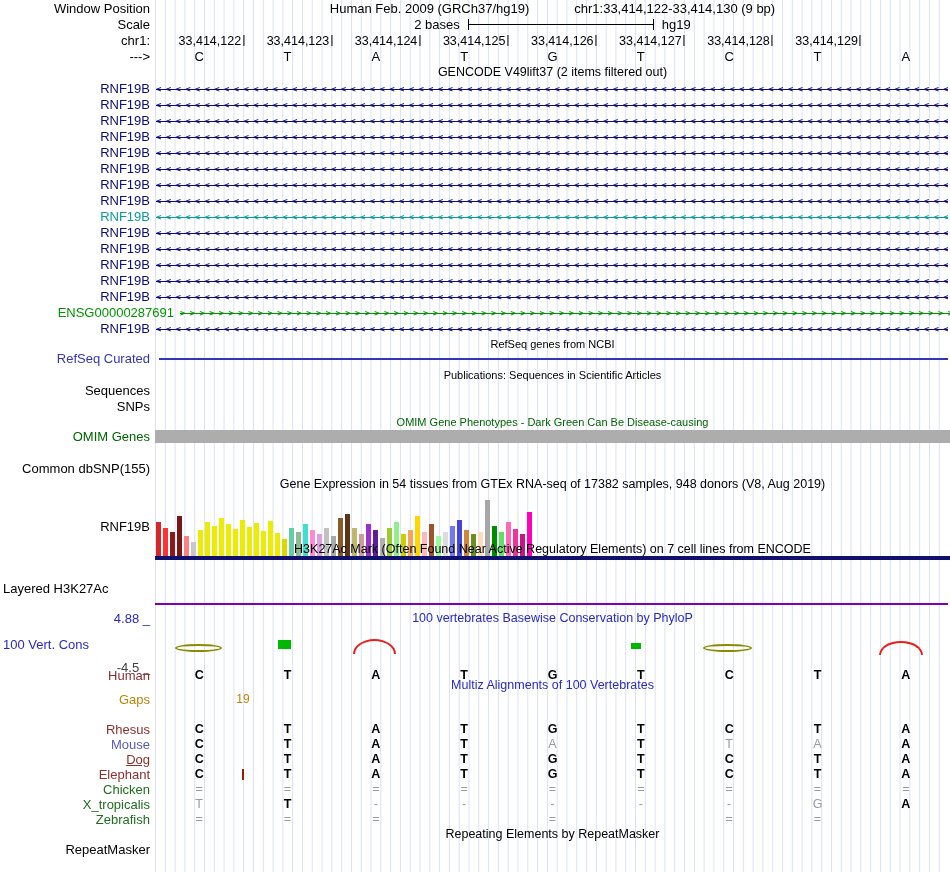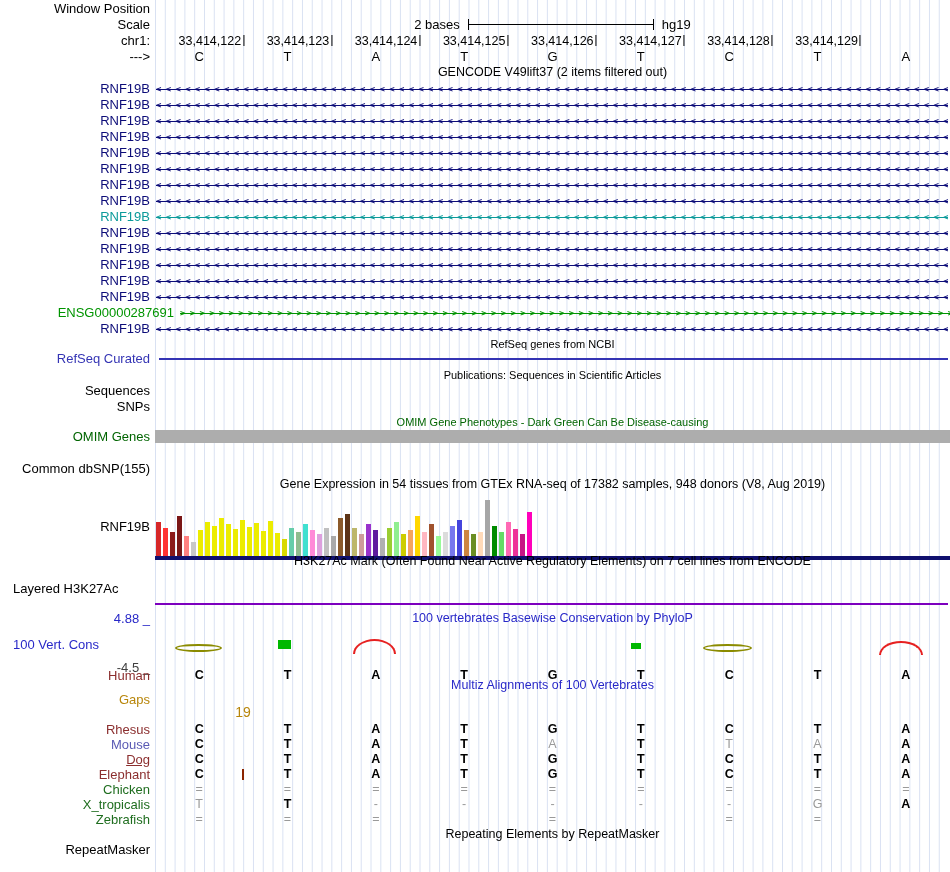--- a/index.html
+++ b/index.html
@@ -16,21 +16,21 @@
     position:absolute; left:155px; top:0; width:793px; height:872px;
     background-image:linear-gradient(to right,#d9e1f2 1px,transparent 1px);
     background-size:9.81px 100%;
   }
 
   .row { position:absolute; left:0; width:950px; display:flex; align-items:center; }
   .lbl {
     flex:none; width:155px; padding-right:5px; text-align:right;
     font-size:13px; white-space:nowrap; line-height:15px;
   }
-  .lbl.leftish { text-align:left; padding-left:13px; }
+  .lbl.leftish { text-align:left; padding-left:3px; }
   .body { flex:1; position:relative; height:100%; min-width:0; }
 
   .tc { display:flex; align-items:center; justify-content:center; }
   .ttl { font-size:12.5px; white-space:nowrap; }
   .ttl.sm { font-size:11px; }
 
   .winpos { display:flex; justify-content:center; align-items:center; gap:45px; height:100%; font-size:13px; }
   .scalebar {
     width:186px; height:11px;
     border-left:1px solid #000; border-right:1px solid #000;
@@ -60,30 +60,36 @@
   #h3k-line { position:absolute; left:155px; width:793px; top:603px; height:2px; }
 
   .mark { position:absolute; }
   .mark.ellipse { border:2px solid; border-radius:50%; background:transparent; }
   .mark.arc { border:2.5px solid; border-bottom:none;
               border-radius:50% 50% 0 0 / 100% 100% 0 0; background:transparent; }
 
   .aln .alnbase { font-size:12.5px; font-weight:bold; line-height:15px; }
   .alnbase.gray { color:#9a9a9a; font-weight:normal; }
   .instick { position:absolute; top:2px; width:2px; height:11px; transform:translateX(-50%); background:#8b2500; }
-  .gapval { position:absolute; top:0; transform:translateX(-50%); font-size:14px; line-height:15px;margin-top:13px; }
+  .gapval { position:absolute; top:0; transform:translateX(-50%); font-size:12px; line-height:15px; }
 </style>
 </head>
 <body>
 
 <div id="browser">
   <div id="guidelines"></div>
 
   <div class="row" style="top:1px;height:15px">
     <div class="lbl">Window Position</div>
+    <div class="body">
+        <div class="winpos">
+      <span>Human Feb. 2009 (GRCh37/hg19)</span>
+      <span>chr1:33,414,122-33,414,130 (9 bp)</span>
+    </div>
+      </div>
   </div>
 
   <div class="row" style="top:17px;height:15px">
     <div class="lbl">Scale</div>
     <div class="body">
         <div class="winpos" style="gap:8px">
       <span>2 bases</span>
       <div class="scalebar"></div>
       <span>hg19</span>
     </div>
@@ -370,21 +376,21 @@
           <div class="gtexbar" style="height: 24px; background: rgb(102, 221, 102);"></div>
           <div class="gtexbar" style="height: 34px; background: rgb(255, 105, 180);"></div>
           <div class="gtexbar" style="height: 27px; background: rgb(238, 51, 153);"></div>
           <div class="gtexbar" style="height: 22px; background: rgb(199, 21, 133);"></div>
           <div class="gtexbar" style="height: 44px; background: rgb(255, 0, 187);"></div>
         </div>
       <div id="gtex-baseline" style="background: rgb(16, 16, 110);"></div>
     </div>
   </div>
 
-  <div class="row" style="top:554px;height:13px">
+  <div class="row" style="top:542px;height:13px">
     <div class="lbl"></div>
     <div class="body tc">
         <span class="ttl">H3K27Ac Mark (Often Found Near Active Regulatory Elements) on 7 cell lines from ENCODE</span>
       </div>
   </div>
   <div class="row" style="top:581px;height:15px">
     <div class="lbl leftish">Layered H3K27Ac</div>
     <div class="body"></div>
   </div>
   <div id="h3k-line" style="background: rgb(125, 0, 190);"></div>

